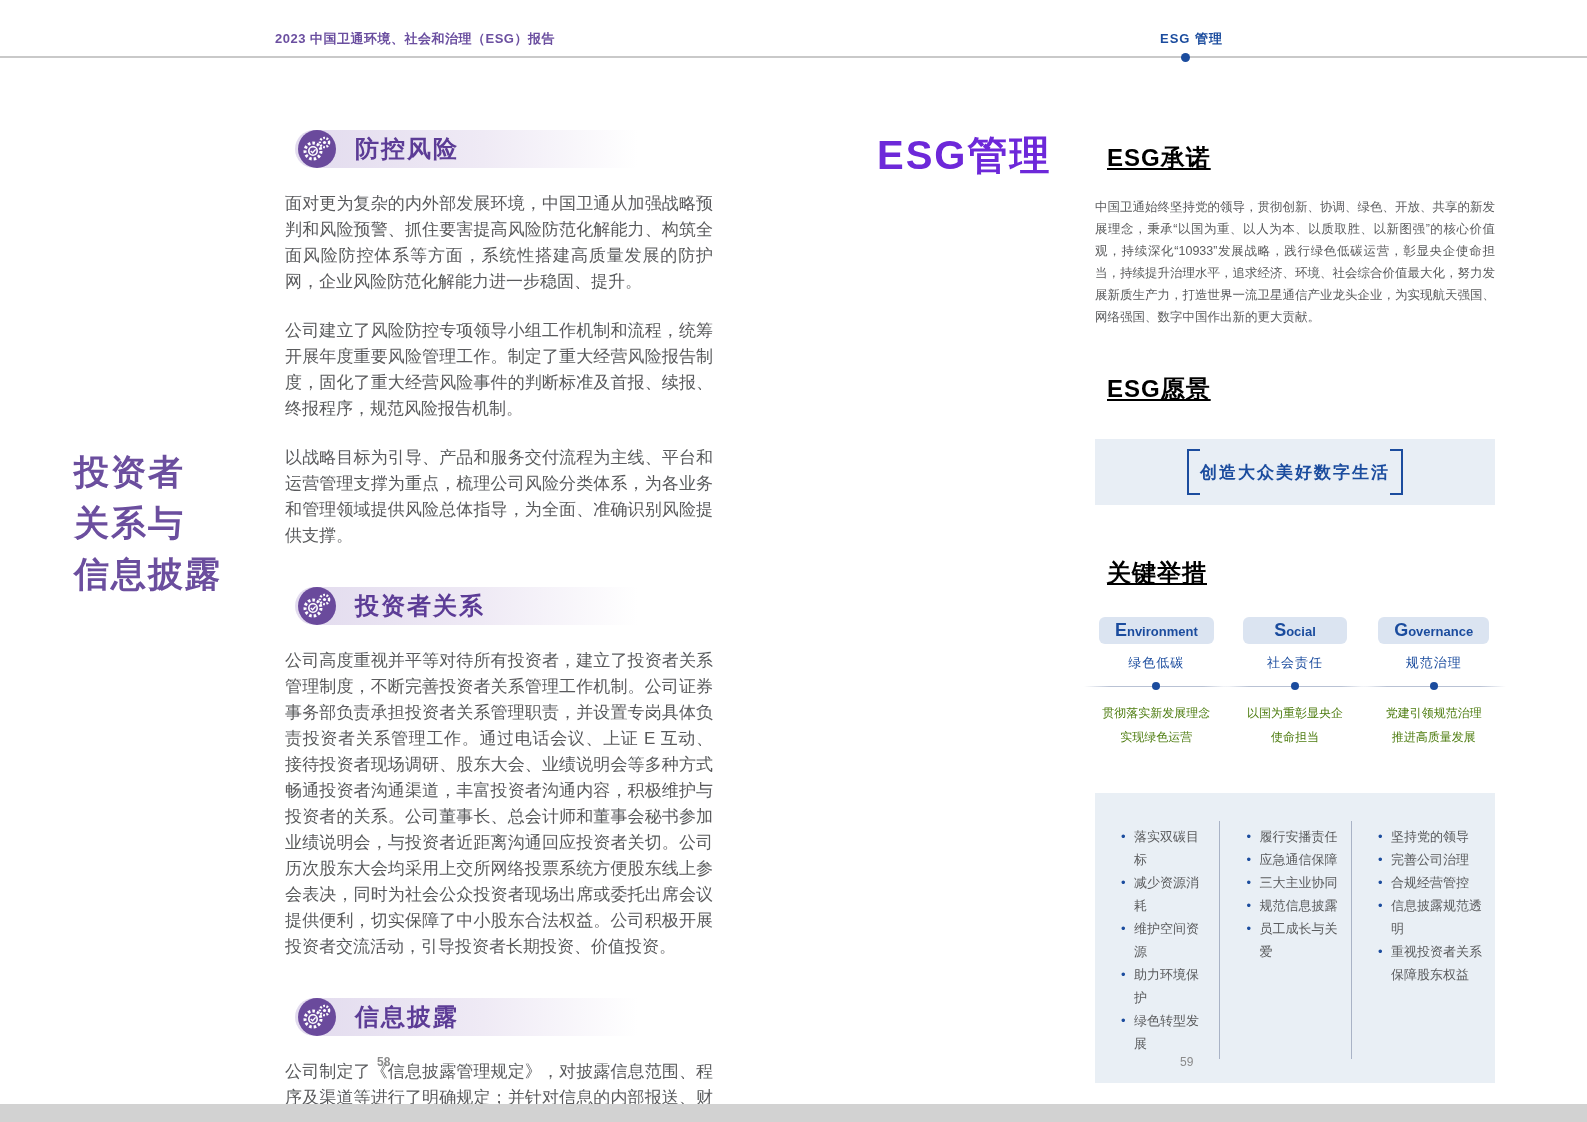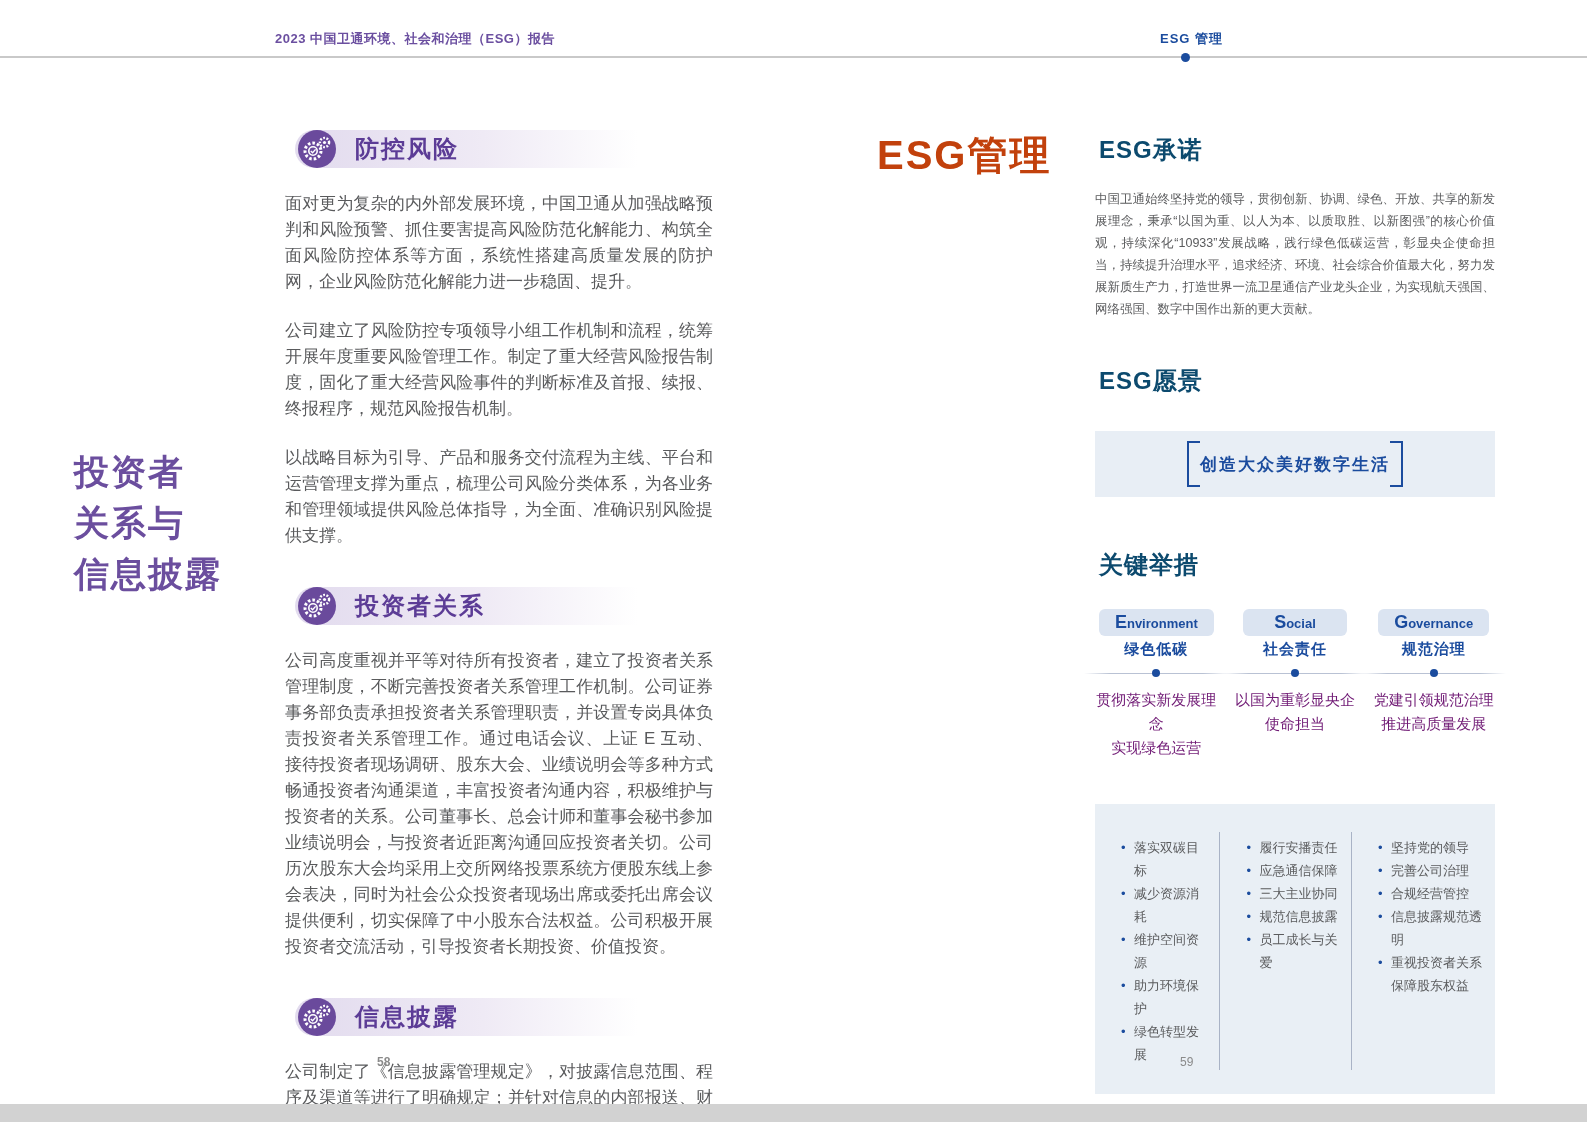--- a/index.html
+++ b/index.html
@@ -45,24 +45,24 @@
     margin-left:60px;font-size:24px;font-weight:bold;color:#5c3c96;letter-spacing:2px;
   }
   .body-p{
     margin:23px 0 0 0;font-size:17px;line-height:26px;color:#595a5c;
     text-align:justify;text-justify:inter-ideograph;
   }
   .sec-gap{margin-top:38px;}
   
   .big-title{
     position:absolute;left:877px;top:128px;
-    font-size:40px;font-weight:bold;color:#c2410c;letter-spacing:2px;
+    font-size:40px;font-weight:bold;color:#6d28d9;letter-spacing:2px;
   }
   .right-col{position:absolute;left:1095px;top:130px;width:400px;}
-  .r-head{font-size:24px;font-weight:bold;color:#0c4a6e;letter-spacing:1px;margin:4px;}
+  .r-head{font-size:24px;font-weight:bold;color:#000000;letter-spacing:1px;margin:12px;text-decoration:underline;}
   .r-para{
     margin:22px 0 0 0;font-size:12.5px;line-height:22px;color:#5a5b5d;
     text-align:justify;text-justify:inter-ideograph;
   }
   .vision-head{margin-top:45px;}
   .vision-box{
     margin-top:34px;height:66px;background:#e8eef5;
     display:flex;align-items:center;justify-content:center;
   }
   .bracket{width:11px;height:42px;flex:none;}
@@ -72,31 +72,31 @@
   .measures-head{margin-top:52px;}
   .pillars{margin-top:28px;display:grid;grid-template-columns:1fr 1fr 1fr;column-gap:16px;}
   .pillar{display:flex;flex-direction:column;align-items:center;}
   .pill{
     background:#dbe4f1;border-radius:6px;padding:3px 16px;min-width:72px;
   }
   .pill-label{
     display:block;text-align:center;font-size:13px;font-weight:bold;color:#1b4c9e;
   }
   .pill-label::first-letter{font-size:18px;}
-  .pillar-zh{margin-top:4px;font-size:15px;font-weight:bold;color:#1b4c9e;letter-spacing:1px;}
+  .pillar-zh{margin-top:10px;font-size:13px;font-weight:normal;color:#1b4c9e;letter-spacing:1px;}
   .pillar-line{
     position:relative;width:118%;height:1px;margin-top:14px;
     background:linear-gradient(90deg,rgba(180,188,205,0),#b9c2d4 18%,#b9c2d4 82%,rgba(180,188,205,0));
   }
   .pillar-line::after{
     content:"";position:absolute;left:50%;top:-4px;margin-left:-4px;
     width:8px;height:8px;border-radius:50%;background:#1b4c9e;
   }
   .pillar-desc{
-    margin-top:14px;font-size:15px;line-height:24px;color:#701a75;text-align:center;
+    margin-top:14px;font-size:12px;line-height:24px;color:#4d7c0f;text-align:center;
   }
   .bullets-box{
     margin-top:44px;background:#e9eff5;padding:28px 0 24px 0;
     display:grid;grid-template-columns:1.02fr 1.08fr 1.18fr;
   }
   .bullet-col{padding:4px 10px 4px 26px;}
   .bullet-col + .bullet-col{border-left:1px solid #a9b3c6;}
   .bullet{
     display:flex;font-size:13px;line-height:23px;color:#5a5b5d;
   }

